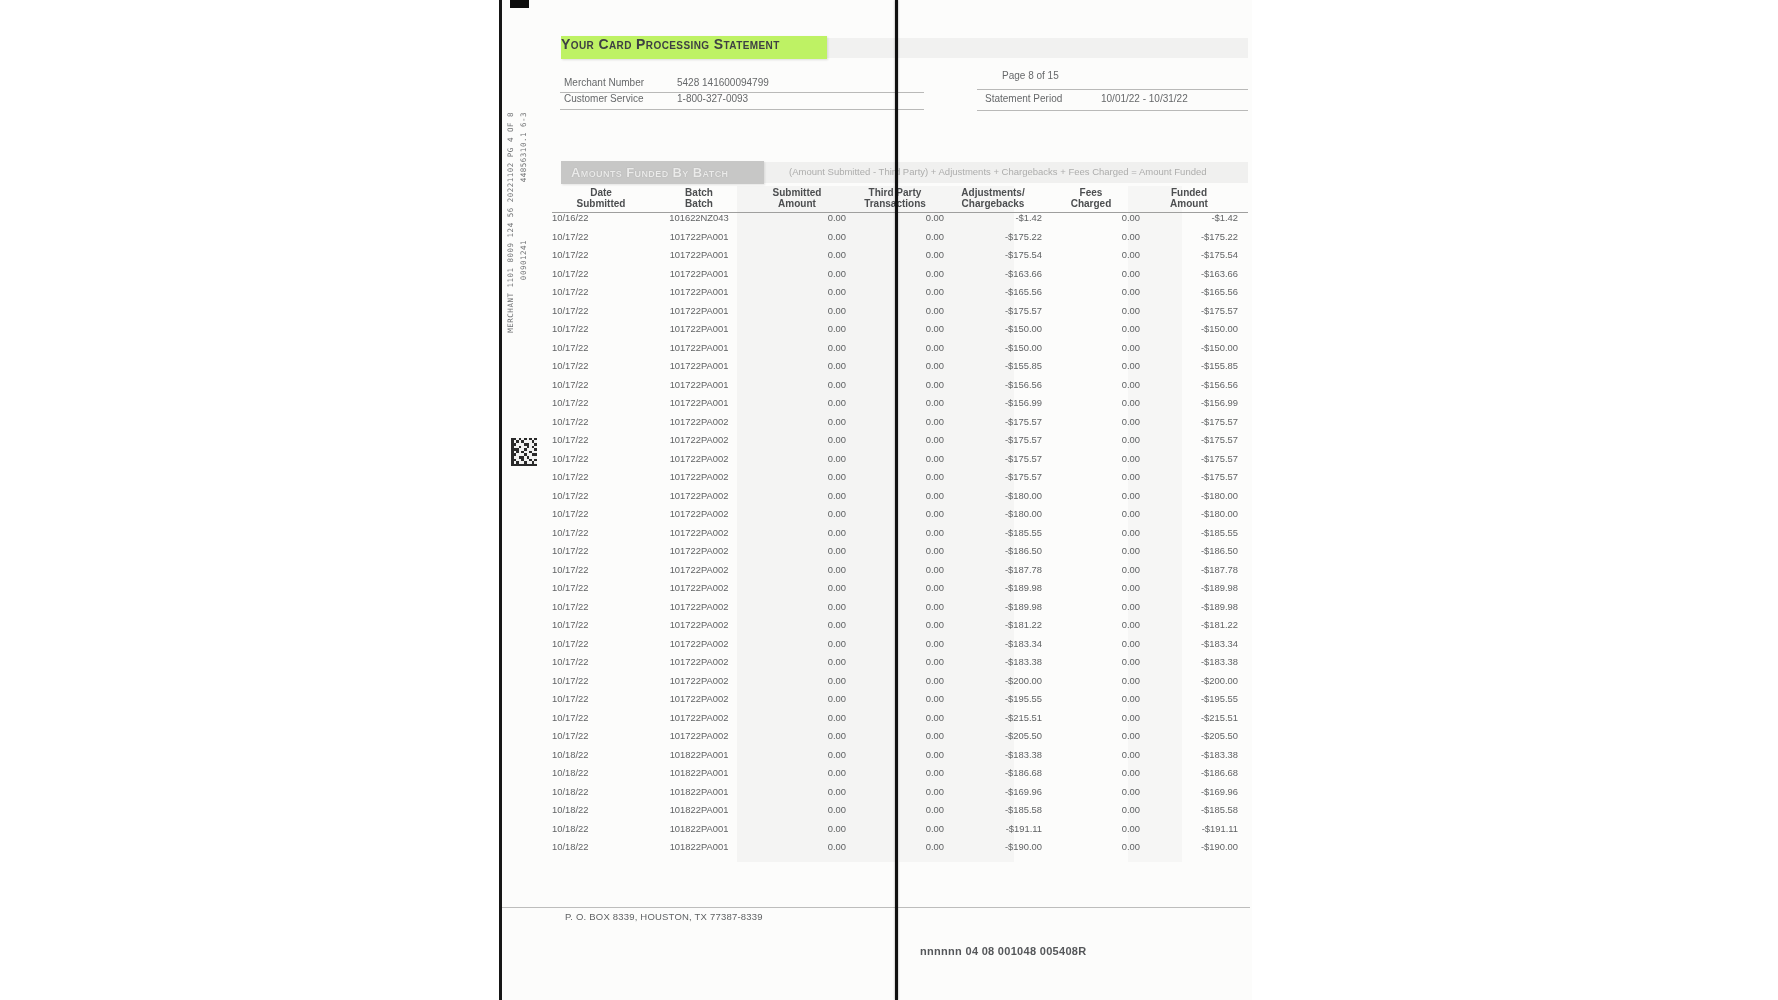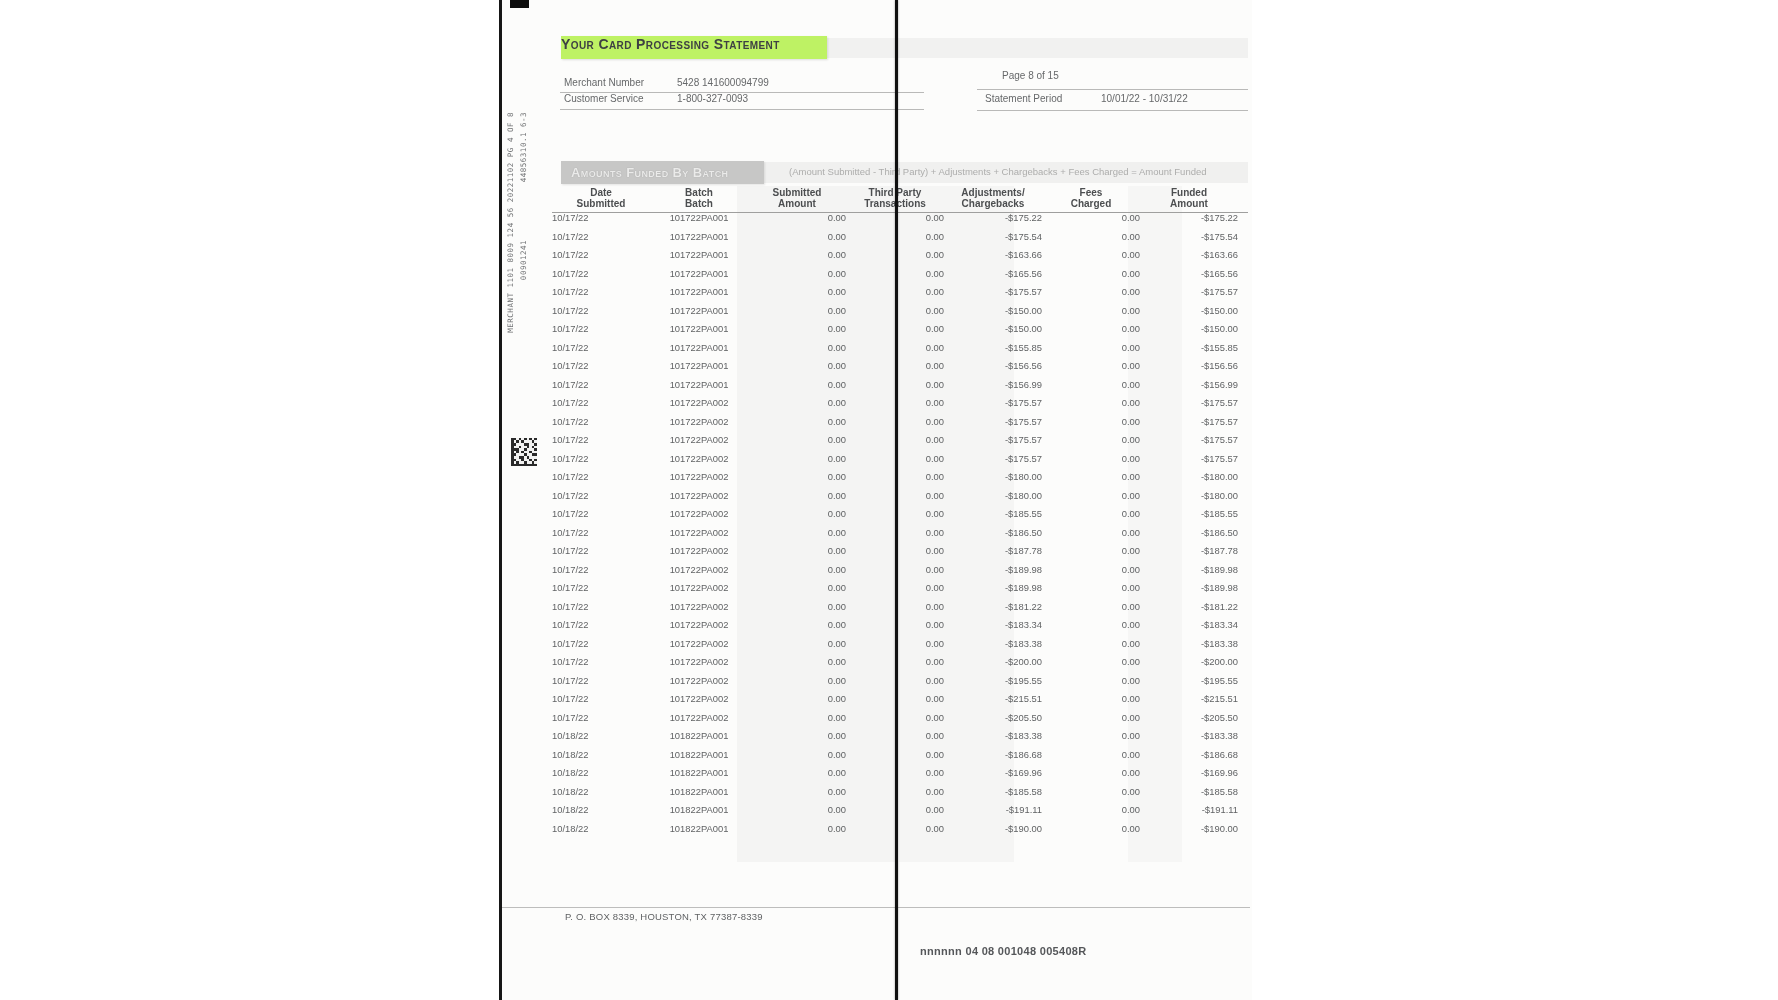--- a/index.html
+++ b/index.html
@@ -127,20 +127,29 @@
               <div>Fees</div>
               <div>Charged</div>
             </th>
             <th class="c7">
               <div>Funded</div>
               <div>Amount</div>
             </th>
           </tr>
         </thead>
       <tbody>
+          <tr>
+            <td class="c1">10/16/22</td>
+            <td class="c2">101622NZ043</td>
+            <td class="c3">0.00</td>
+            <td class="c4">0.00</td>
+            <td class="c5">-$1.42</td>
+            <td class="c6">0.00</td>
+            <td class="c7">-$1.42</td>
+          </tr>
           <tr>
             <td class="c1">10/17/22</td>
             <td class="c2">101722PA001</td>
             <td class="c3">0.00</td>
             <td class="c4">0.00</td>
             <td class="c5">-$175.22</td>
             <td class="c6">0.00</td>
             <td class="c7">-$175.22</td>
           </tr>
           <tr>

